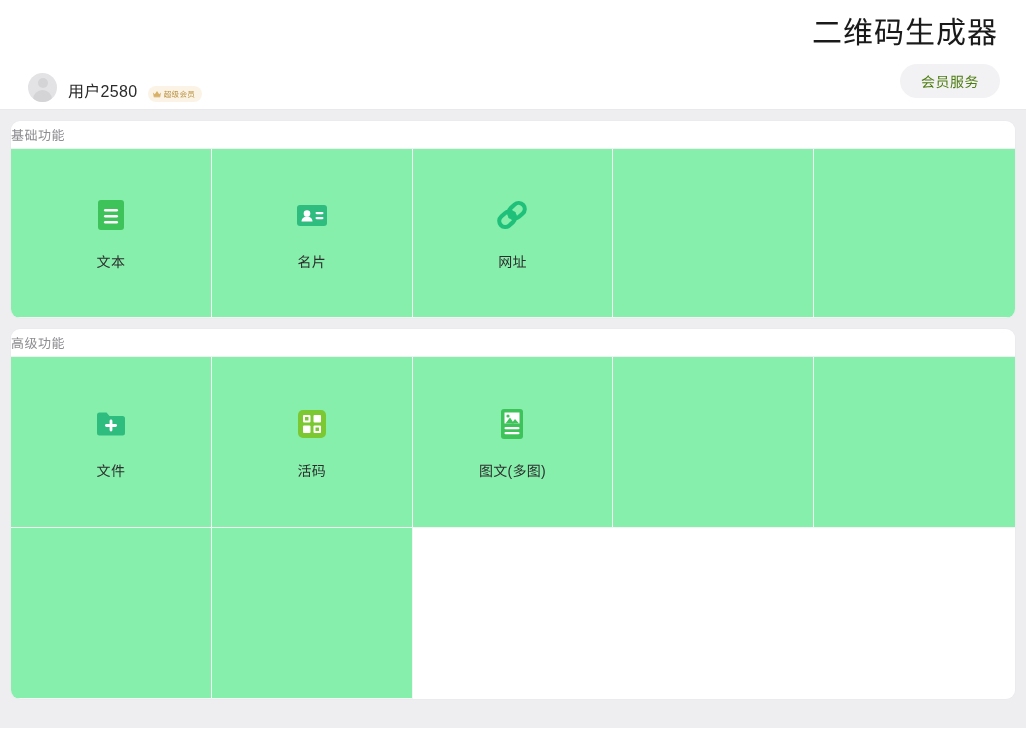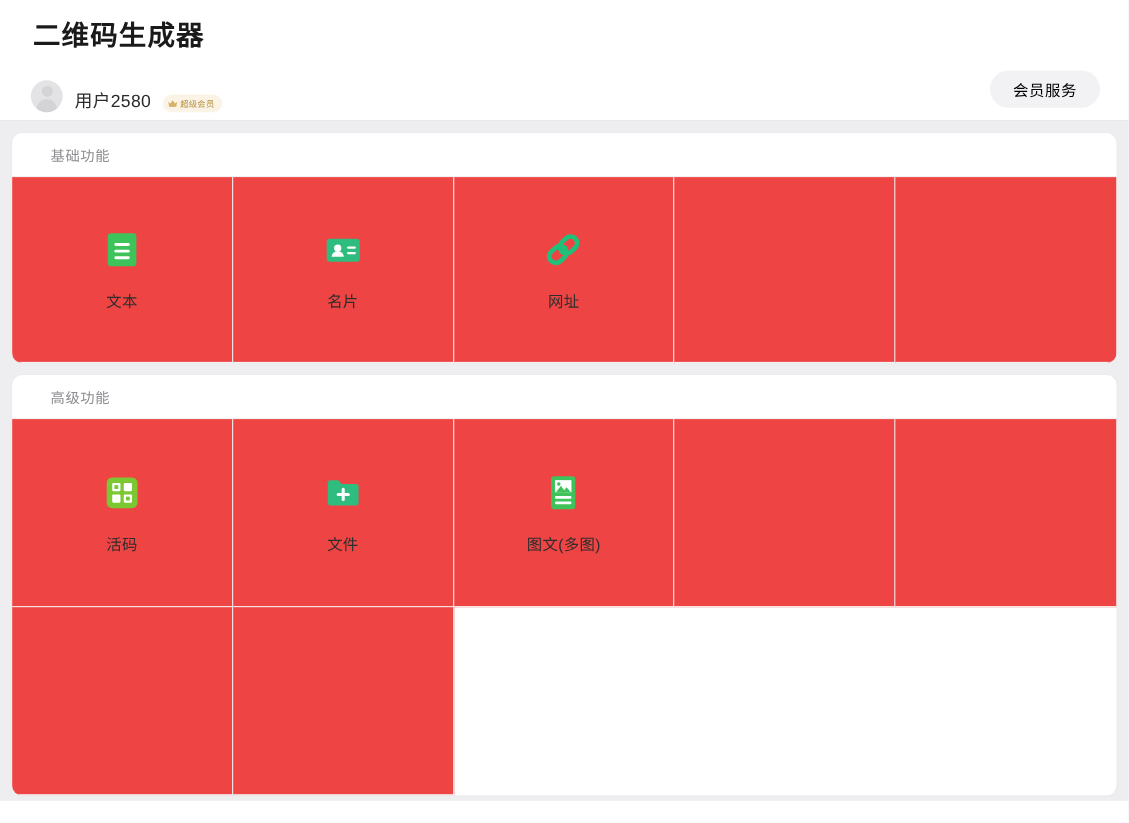--- a/index.html
+++ b/index.html
@@ -31,26 +31,27 @@
   .header {
     background: #ffffff;
     padding: 16px 28px 0 28px;
     flex: 0 0 auto;
     height: 110px;
     position: relative;
     border-bottom: 1px solid #e9e9eb;
   }
 
   .page-title {
-    font-size: 25px;
-    font-weight: bold;
+    font-size: 30px;
+    font-weight: normal;
     color: #1a1a1a;
     letter-spacing: 1px;
     line-height: 34px;
     padding-left: 2px;
+    text-align: right;
   }
 
   .user-row {
     display: flex;
     align-items: flex-end;
     margin-top: 18px;
     height: 34px;
   }
 
   .avatar {
@@ -112,21 +113,21 @@
   .member-service-btn {
     position: absolute;
     right: 26px;
     top: 64px;
     background: #f2f2f4;
     border: none;
     border-radius: 17px;
     height: 34px;
     padding: 0 21px;
     font-size: 14px;
-    color: #000000;
+    color: #4d7c0f;
     font-family: Liberation Sans, sans-serif;
     cursor: pointer;
     letter-spacing: .5px;
   }
 
   
   .content {
     flex: 1 1 auto;
     padding: 11px 11px 0 11px;
     background: #eeeef0;
@@ -135,24 +136,24 @@
 
   .card {
     background: #ffffff;
     border-radius: 9px;
     overflow: hidden;
     margin-bottom: 11px;
     box-shadow: 0 0 0 1px rgba(0,0,0,0.012);
   }
 
   .card-header {
-    height: 40px;
+    height: 28px;
     display: flex;
     align-items: center;
-    padding: 0 35px;
+    padding: 0 0;
     border-bottom: 1px solid #f0f0f2;
   }
   .card-header-title {
     font-size: 13px;
     color: #8d8d92;
     letter-spacing: .5px;
   }
 
   .grid {
     display: grid;
@@ -161,21 +162,21 @@
 
   .cell {
     height: 169px;
     display: flex;
     flex-direction: column;
     align-items: center;
     justify-content: center;
     border-right: 1px solid #f4f4f6;
     border-bottom: 1px solid #f4f4f6;
     cursor: pointer;
-    background: #ef4444;
+    background: #86efac;
     text-align: right;
   }
   .cell.empty {
     cursor: default;
   }
   .cell:nth-child(5n) { border-right: none; }
 
   .grid.basic .cell { height: 169px; }
   .grid.advanced .cell { height: 171px; }
 
@@ -277,50 +278,50 @@
     </div>
 
     <div class="card">
       <div class="card-header">
         <span class="card-header-title">高级功能</span>
       </div>
       <div class="grid advanced">
 
 
 
+
+        <div class="cell">
+          <div class="icon-wrap">
+            <svg width="34" height="34" viewBox="0 0 34 34">
+              <path d="M3 8 a2.5 2.5 0 0 1 2.5-2.5 h7 l3 3.5 h13 a2.5 2.5 0 0 1 2.5 2.5 v14.5 a2.5 2.5 0 0 1 -2.5 2.5 h-23 a2.5 2.5 0 0 1 -2.5 -2.5 z" fill="#2ebd7e"></path>
+              <rect x="15.6" y="12.5" width="2.8" height="12" rx="1.4" fill="#ffffff"></rect>
+              <rect x="11" y="17.1" width="12" height="2.8" rx="1.4" fill="#ffffff"></rect>
+            </svg>
+          </div>
+          <div class="cell-label">文件</div>
+        </div>
 
         <div class="cell">
           <div class="icon-wrap">
             <svg width="34" height="34" viewBox="0 0 34 34">
               <rect x="3" y="3" width="28" height="28" rx="5" fill="#7cc832"></rect>
               <rect x="8" y="8" width="7.5" height="7.5" rx="1" fill="#ffffff"></rect>
               <rect x="10" y="10" width="3.5" height="3.5" fill="#7cc832"></rect>
               <rect x="18.5" y="8" width="7.5" height="7.5" rx="1" fill="#ffffff"></rect>
               <rect x="8" y="18.5" width="7.5" height="7.5" rx="1" fill="#ffffff"></rect>
               <rect x="18.5" y="18.5" width="7.5" height="7.5" rx="1" fill="#ffffff"></rect>
               <rect x="20.5" y="20.5" width="3.5" height="3.5" fill="#7cc832"></rect>
             </svg>
           </div>
           <div class="cell-label">活码</div>
         </div>
 
         <div class="cell">
           <div class="icon-wrap">
             <svg width="34" height="34" viewBox="0 0 34 34">
-              <path d="M3 8 a2.5 2.5 0 0 1 2.5-2.5 h7 l3 3.5 h13 a2.5 2.5 0 0 1 2.5 2.5 v14.5 a2.5 2.5 0 0 1 -2.5 2.5 h-23 a2.5 2.5 0 0 1 -2.5 -2.5 z" fill="#2ebd7e"></path>
-              <rect x="15.6" y="12.5" width="2.8" height="12" rx="1.4" fill="#ffffff"></rect>
-              <rect x="11" y="17.1" width="12" height="2.8" rx="1.4" fill="#ffffff"></rect>
-            </svg>
-          </div>
-          <div class="cell-label">文件</div>
-        </div>
-
-        <div class="cell">
-          <div class="icon-wrap">
-            <svg width="34" height="34" viewBox="0 0 34 34">
               <rect x="6" y="2" width="22" height="30" rx="3" fill="#3ec25a"></rect>
               <rect x="9.5" y="5.5" width="15" height="11" fill="#ffffff"></rect>
               <circle cx="13" cy="9" r="1.6" fill="#3ec25a"></circle>
               <path d="M10.5 16.5 L15 10.5 L19 16.5 Z" fill="#3ec25a"></path>
               <path d="M16.5 16.5 L20 12 L24 16.5 Z" fill="#3ec25a"></path>
               <rect x="9.5" y="20" width="15" height="2.3" rx="1.1" fill="#ffffff"></rect>
               <rect x="9.5" y="25" width="15" height="2.3" rx="1.1" fill="#ffffff"></rect>
             </svg>
           </div>
           <div class="cell-label">图文(多图)</div>

